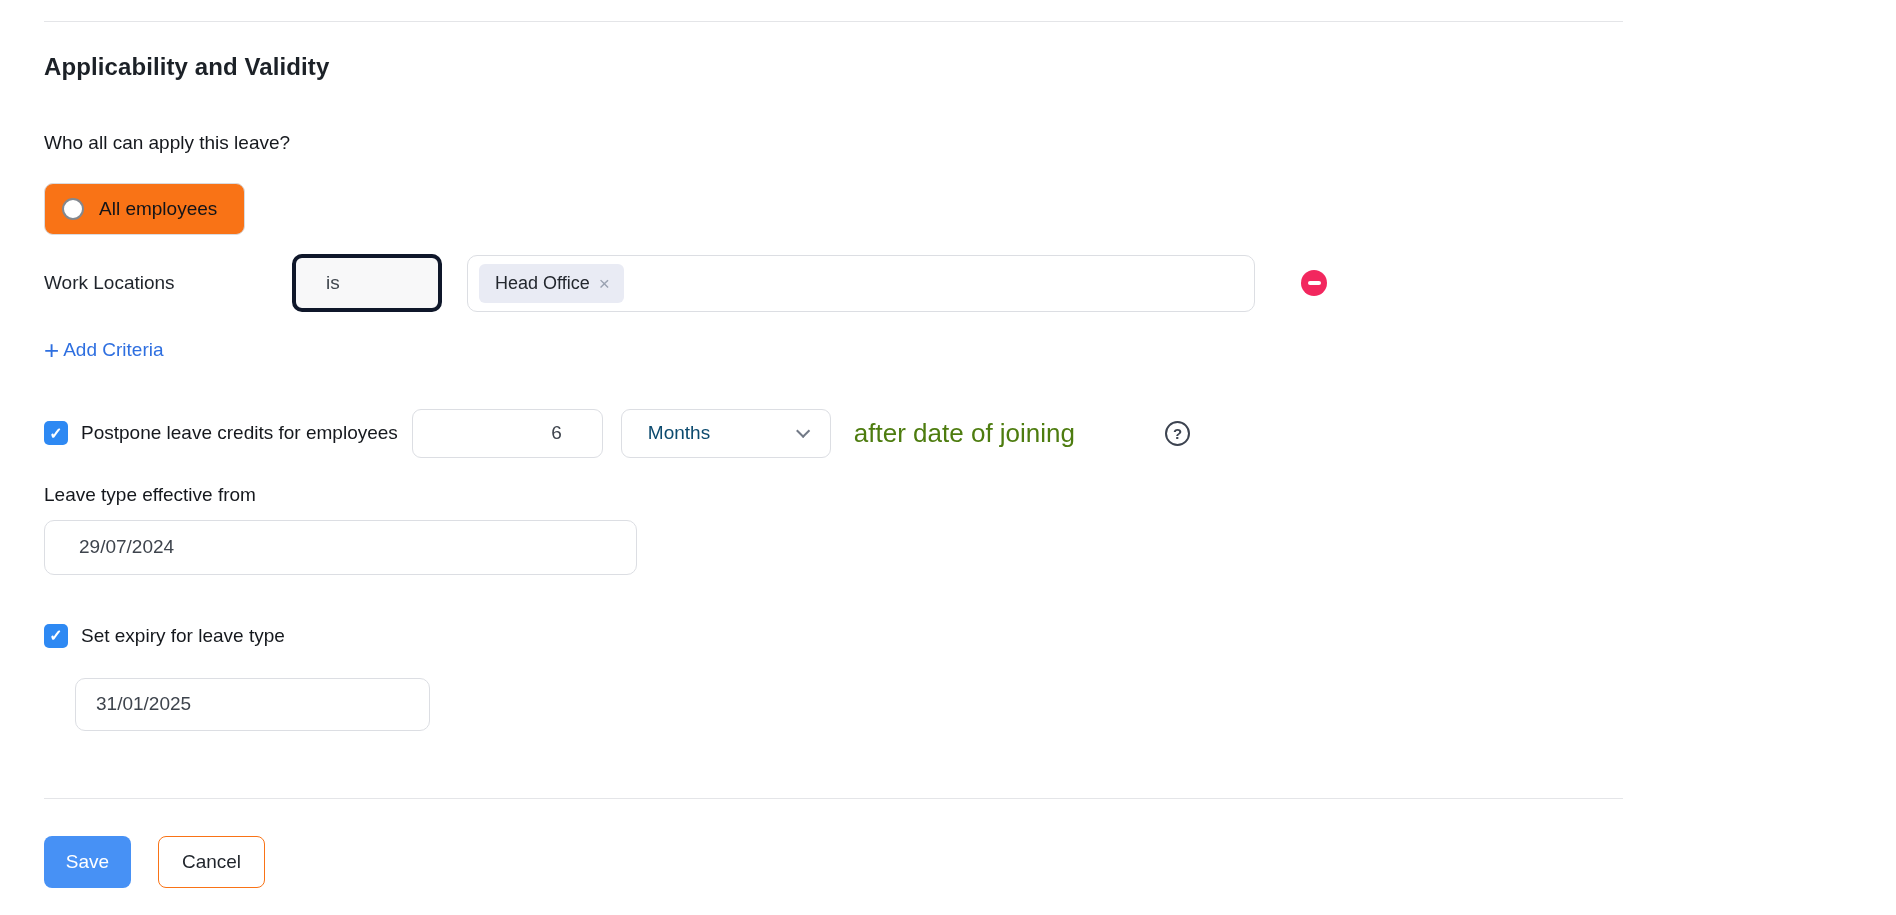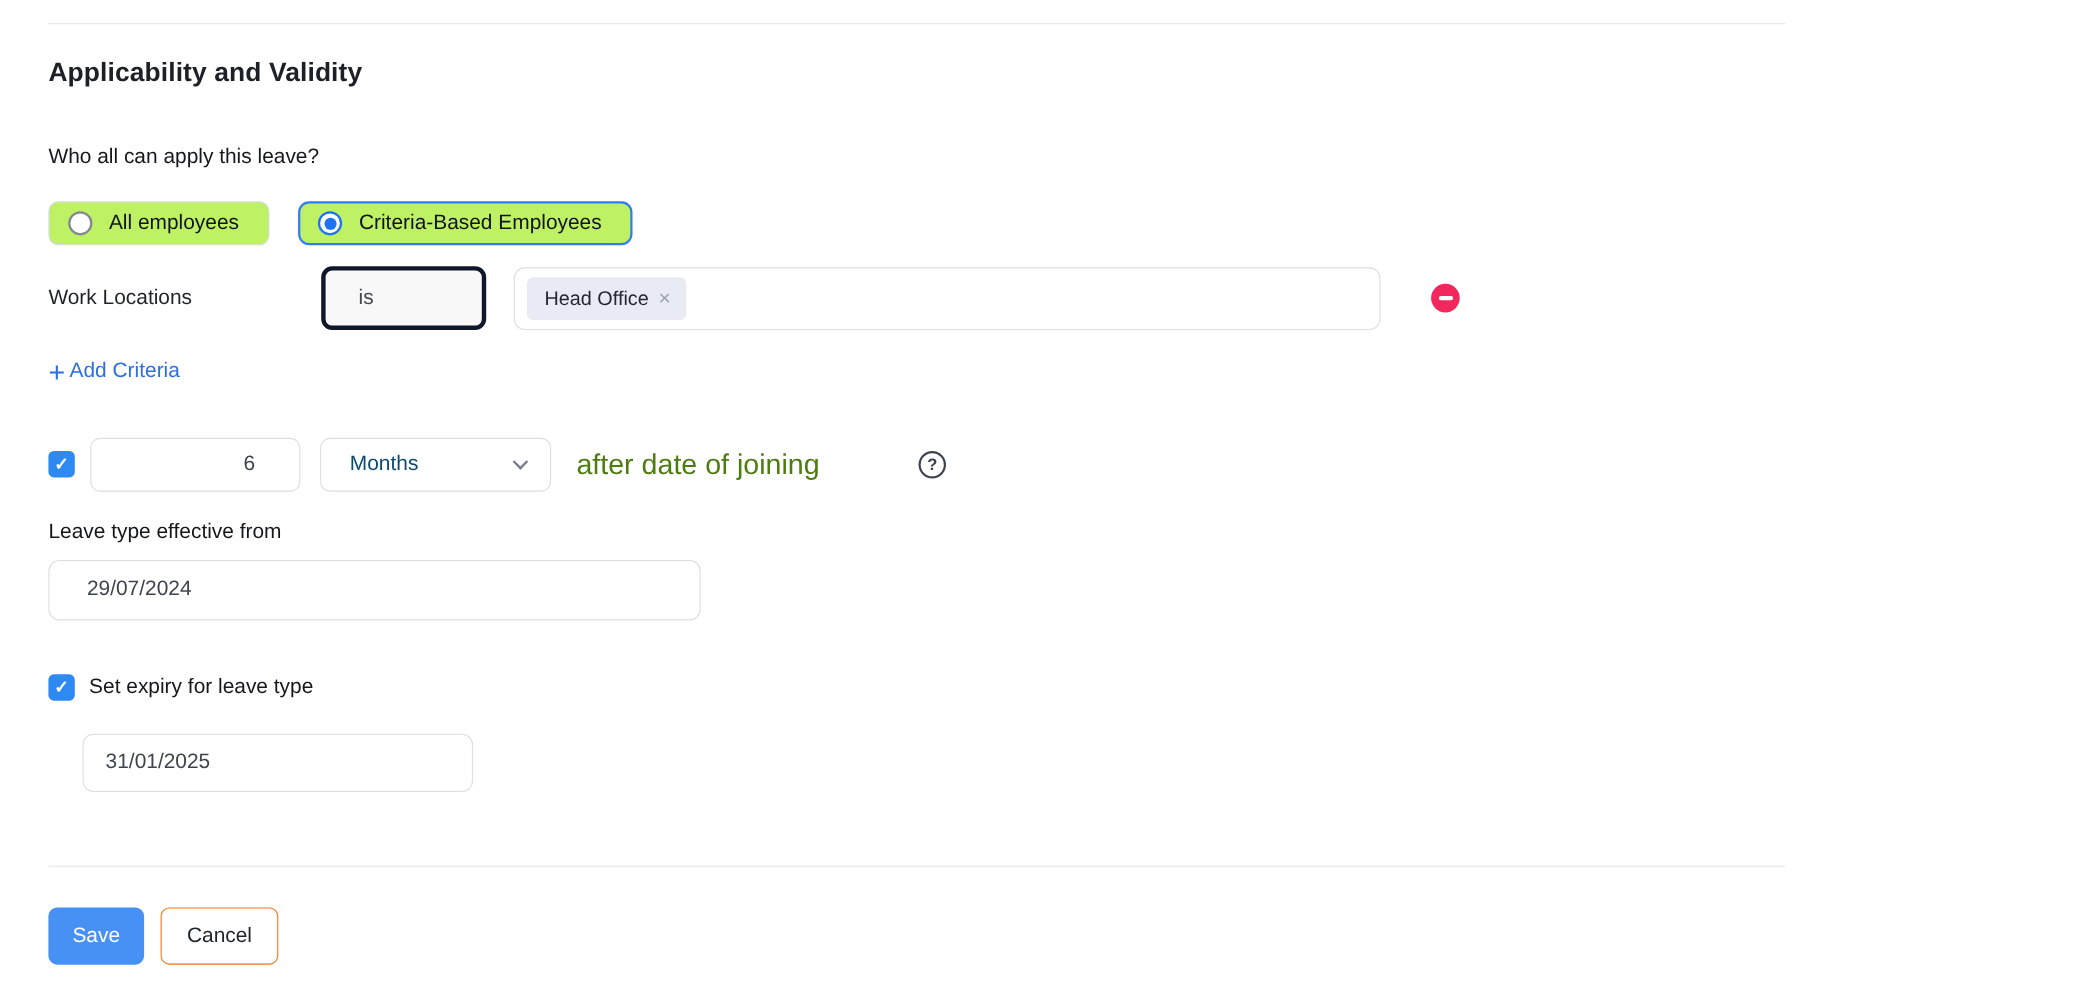--- a/index.html
+++ b/index.html
@@ -20,23 +20,23 @@
     letter-spacing: .1px;
   }
   .question {
     margin-top: 51px;
     font-size: 19px; color: #15181d;
   }
   
   .radio-row { margin-top: 29px; display: flex; gap: 26px; }
   .radio-box {
     display: flex; align-items: center; gap: 15px;
-    height: 40px; padding: 0 27px 0 17px;
+    height: 52px; padding: 0 27px 0 17px;
     border: 1px solid #d9dbdf; border-radius: 9px;
-    background: #bef264; cursor: pointer;
+    background: #f97316; cursor: pointer;
   }
   .radio-box.selected {
     border: 2px solid #2e7cf6; border-radius: 10px; padding: 0 26px 0 16px;
   }
   .radio-circle {
     width: 22px; height: 22px; border-radius: 50%;
     border: 2px solid #83888f; background: #fff; flex: 0 0 auto;
   }
   .radio-box.selected .radio-circle {
     border-color: #1b74f2; display: flex; align-items: center; justify-content: center;
@@ -113,21 +113,21 @@
     margin-top: 14px; width: 593px; height: 55px;
     border: 1px solid #dcdee3; border-radius: 10px; background: #fff;
     display: flex; align-items: center; padding-left: 34px;
     font-size: 19px; color: #3e444d; cursor: text;
   }
   
   .expiry-row { margin-top: 48px; display: flex; align-items: center; height: 26px; }
   .date-input.expiry { margin-top: 29px; margin-left: 31px; width: 355px; height: 53px; padding-left: 20px; }
   .divider.bottom { margin-top: 67px; }
   
-  .btn-row { margin-top: 37px; display: flex; gap: 15px; }
+  .btn-row { margin-top: 37px; display: flex; gap: 27px; }
   .btn {
     height: 52px; border-radius: 8px; font-size: 19px; cursor: pointer;
     display: flex; align-items: center; justify-content: center;
     font-family: "Liberation Sans", sans-serif;
   }
   .btn.primary { min-width: 87px; padding: 0 18px; background: #4791f5; border: none; color: #ffffff; }
   .btn.secondary { min-width: 107px; padding: 0 22px; background: #ffffff; border: 1px solid #f97316; color: #1f242b; }
 </style>
 </head>
 <body>
@@ -138,26 +138,20 @@
 
   <h2 class="section-title">Applicability and Validity</h2>
 
   <div class="question">Who all can apply this leave?</div>
 
   <div class="radio-row">
     <div class="radio-box">
       <span class="radio-circle"></span>
       <span class="radio-label">All employees</span>
     </div>
-    <div class="radio-box selected">
-      <span class="radio-circle">
-          <span class="radio-dot"></span>
-        </span>
-      <span class="radio-label">Criteria-Based Employees</span>
-    </div>
   </div>
 
   <div class="criteria-row">
     <div class="criteria-field-label">Work Locations</div>
     <div class="operator-box">
       <span>is</span>
     </div>
     <div class="values-box">
       <span class="chip">
         <span>Head Office</span>
@@ -171,20 +165,21 @@
 
   <div class="add-criteria">
     <span class="plus-glyph">+</span>
     <span>Add Criteria</span>
   </div>
 
   <div class="postpone-row">
     <span class="checkbox">
       <span>✓</span>
     </span>
+    <span class="check-label">Postpone leave credits for employees</span>
     <div class="number-input">
       <span>6</span>
     </div>
     <div class="unit-select">
       <span>Months</span>
       <span class="chevron"></span>
     </div>
     <span class="suffix-text">after date of joining</span>
     <span class="help-icon">
       <span>?</span>

